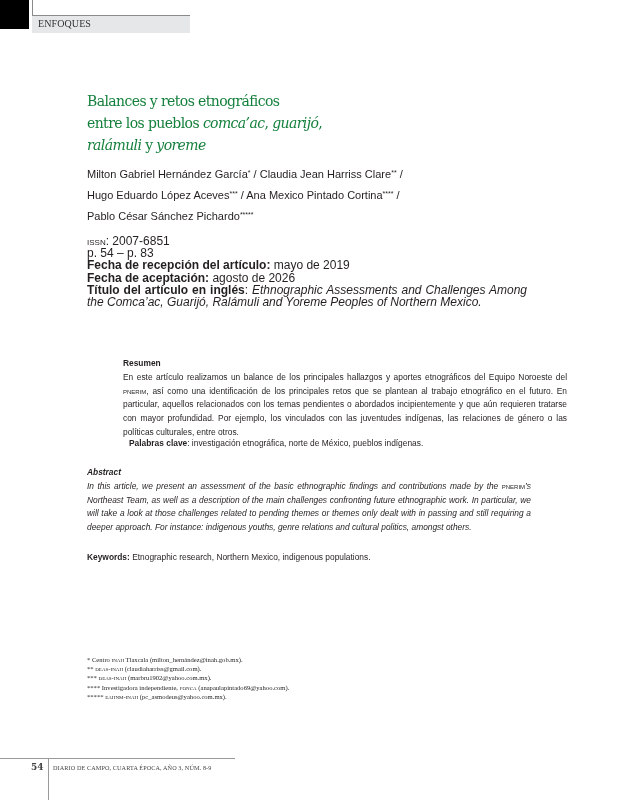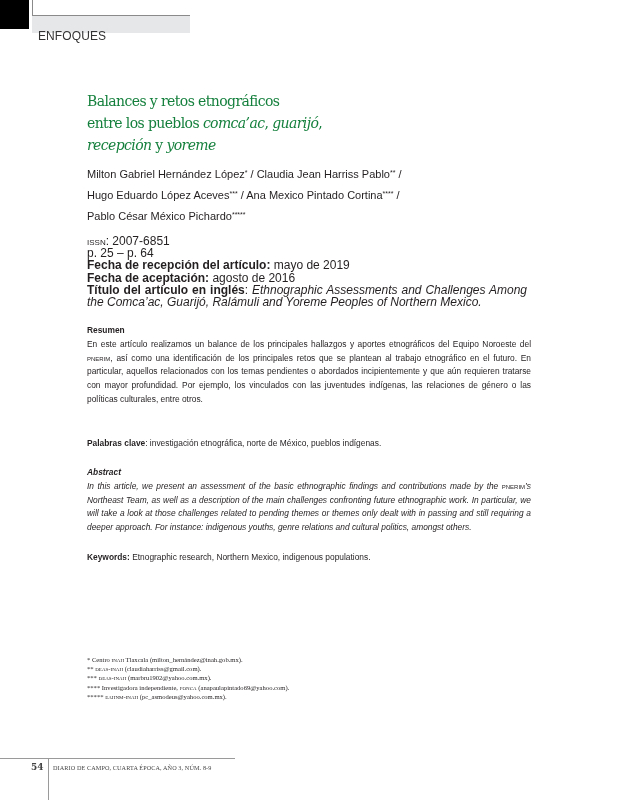--- a/index.html
+++ b/index.html
@@ -8,22 +8,22 @@
       background: #ffffff; color: #231f20;
       font-family: "DejaVu Sans", sans-serif;
     }
     .black-block { position: absolute; left: 0; top: 0; width: 29px; height: 29px; background: #000; }
     .header-vline { position: absolute; left: 32px; top: 0; width: 1px; height: 33px; background: #8a8a8a; }
     .header-band {
       position: absolute; left: 32px; top: 15px; width: 158px; height: 17px;
       background: #e6e7e8; border-top: 1px solid #8a8a8a;
     }
     .header-label {
-      position: absolute; left: 38px; top: 29px;
-      font-family: Liberation Sans, sans-serif; font-size: 12px; color: #333; letter-spacing: 0.1px;
+      position: absolute; left: 38px; top: 18px;
+      font-family: Liberation Serif, serif; font-size: 10px; color: #333; letter-spacing: 0.1px;
     }
     .title {
       position: absolute; left: 87px; top: 90px; width: 440px;
       font-family: "DejaVu Serif", serif; font-weight: normal; font-size: 14px;
       line-height: 22px; color: #15803d; letter-spacing: -0.6px;
     }
     .title i { font-style: italic; }
     .authors {
       position: absolute; left: 87px; top: 163px; width: 440px;
       font-family: "Liberation Sans", sans-serif; font-size: 11px; line-height: 19px; color: #231f20;
@@ -37,22 +37,22 @@
     .meta b { font-weight: bold; }
     .meta .justify { text-align: justify; }
     .meta i { font-style: italic; }
     .section {
       position: absolute; left: 87px; width: 444px;
       font-family: "Liberation Sans", sans-serif; font-size: 8.4px; line-height: 13.8px; color: #231f20;
       text-align: justify;
     }
     .section .head { font-weight: bold; }
     .section .sc { font-variant: small-caps; text-transform: lowercase; font-size: 8px; }
-    .resumen { top: 324px; }
-    .keywords-es { top: 437px; }
+    .resumen { top: 357px; margin-left: 36px; }
+    .keywords-es { top: 437px; margin-left: 42px; }
     .abstract { top: 466px; font-style: italic; }
     .keywords-en { top: 551px; }
     .footnotes {
       position: absolute; left: 87px; top: 655px; width: 420px;
       font-family: "Liberation Serif", serif; font-size: 6.6px; line-height: 9.2px; color: #231f20;
     }
     .footnotes .sc { font-variant: small-caps; text-transform: lowercase; }
     .footer-hline { position: absolute; left: 0; top: 758px; width: 235px; height: 1px; background: #9a9a9a; }
     .footer-vline { position: absolute; left: 48px; top: 758px; width: 1px; height: 42px; background: #9a9a9a; }
     .page-number {
@@ -68,34 +68,34 @@
 <body>
 
 <div class="black-block"></div>
 <div class="header-vline"></div>
 <div class="header-band"></div>
 <div class="header-label">ENFOQUES</div>
 
 <h1 class="title" style="margin:0;">
   <span>Balances y retos etnográficos</span><br>
   <span>entre los pueblos </span><i>comca’ac</i><span>, </span><i>guarijó</i><span>,</span><br>
-  <i>recepción</i><span> y </span><i>yoreme</i>
+  <i>ralámuli</i><span> y </span><i>yoreme</i>
 </h1>
 
 <div class="authors">
-  <span>Milton Gabriel Hernández López</span><sup>*</sup><span> / </span><span>Claudia Jean Harriss Pablo</span><sup>**</sup><span> / </span><br>
+  <span>Milton Gabriel Hernández García</span><sup>*</sup><span> / </span><span>Claudia Jean Harriss Clare</span><sup>**</sup><span> / </span><br>
   <span>Hugo Eduardo López Aceves</span><sup>***</sup><span> / </span><span>Ana Mexico Pintado Cortina</span><sup>****</sup><span> / </span><br>
-  <span>Pablo César México Pichardo</span><sup>*****</sup>
+  <span>Pablo César Sánchez Pichardo</span><sup>*****</sup>
 </div>
 
 <div class="meta">
   <div><span class="sc">ISSN</span><span>: 2007-6851</span></div>
-  <div>p. 25 – p. 64</div>
+  <div>p. 54 – p. 83</div>
   <div><b>Fecha de recepción del artículo:</b><span> mayo de 2019</span></div>
-  <div><b>Fecha de aceptación:</b><span> agosto de 2016</span></div>
+  <div><b>Fecha de aceptación:</b><span> agosto de 2026</span></div>
   <div class="justify"><b>Título del artículo en inglés</b><span>: </span><i>Ethnographic Assessments and Challenges Among the Comca’ac, Guarijó, Ralámuli and Yoreme Peoples of Northern Mexico.</i></div>
 </div>
 
 <div class="section resumen">
   <div class="head">Resumen</div>
   <div><span>En este artículo realizamos un balance de los principales hallazgos y aportes etnográficos del Equipo Noroeste del </span><span class="sc">PNERIM</span><span>, así como una identificación de los principales retos que se plantean al trabajo etnográfico en el futuro. En particular, aquellos relacionados con los temas pendientes o abordados incipientemente y que aún requieren tratarse con mayor profundidad. Por ejemplo, los vinculados con las juventudes indígenas, las relaciones de género o las políticas culturales, entre otros.</span></div>
 </div>
 
 <div class="section keywords-es">
   <span class="head">Palabras clave</span><span>: investigación etnográfica, norte de México, pueblos indígenas.</span>

